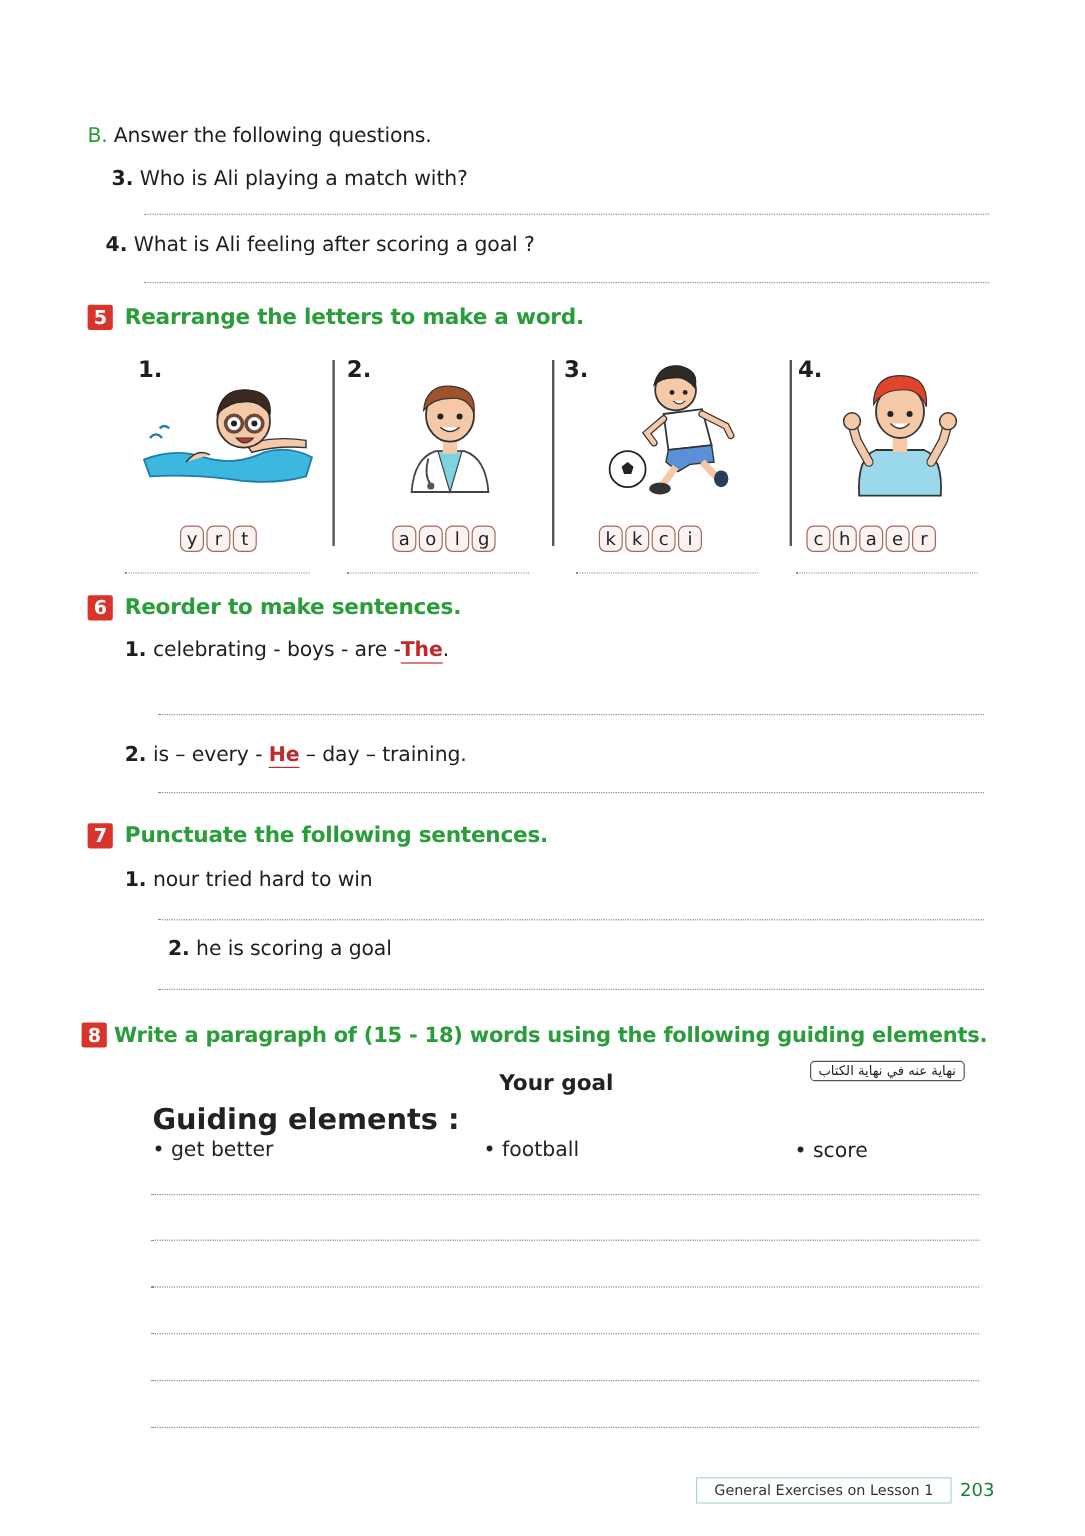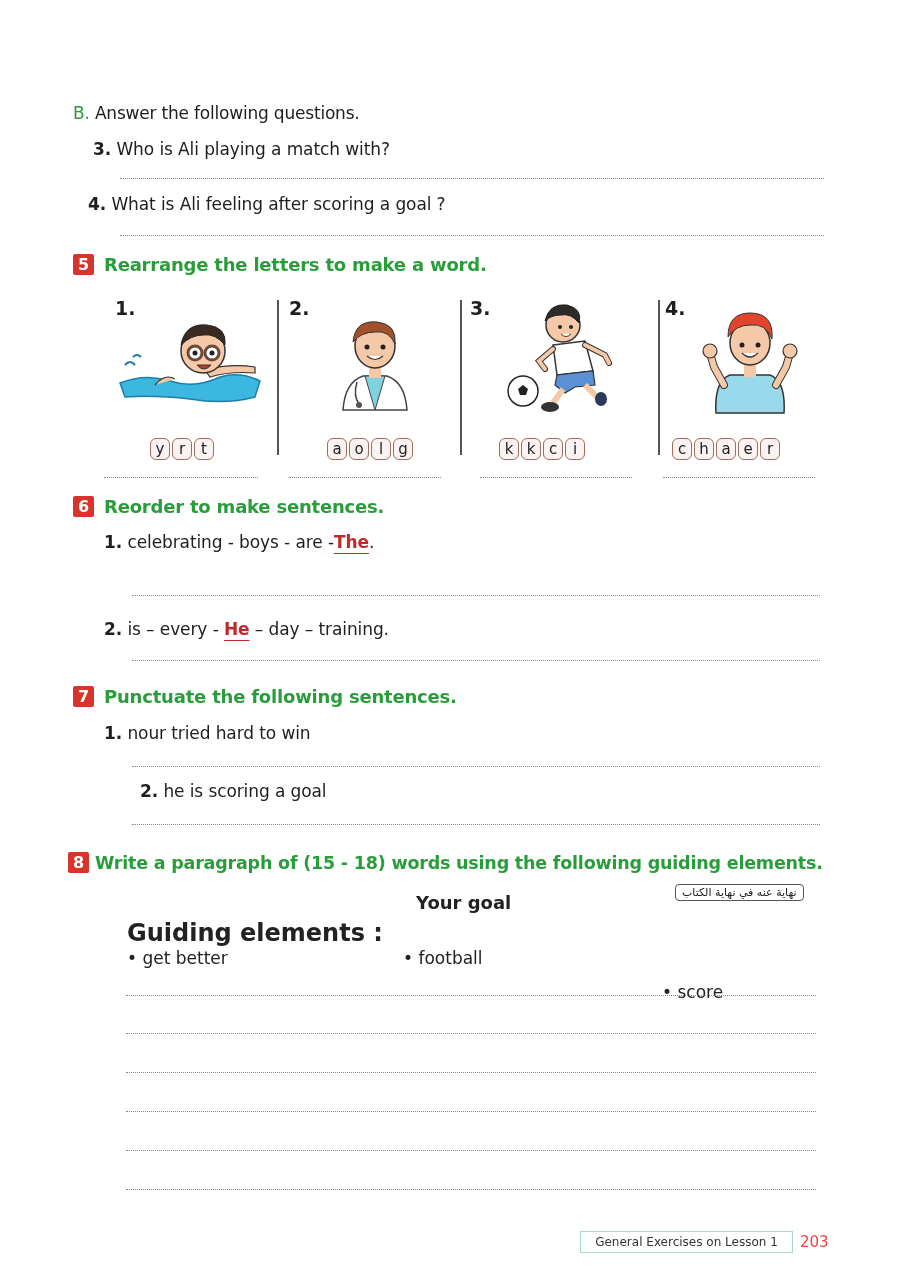--- a/index.html
+++ b/index.html
@@ -26,21 +26,21 @@
 
   .red-word { color: #c0282b; text-decoration: underline; text-decoration-color: #c0282b; text-underline-offset: 5px; font-weight: bold; }
 
   .guide-title { position: absolute; font-size: 24px; font-weight: bold; color: #222; }
   .guide-item { position: absolute; font-size: 17px; color: #222; }
   .guide-head { position: absolute; font-size: 18px; font-weight: bold; color: #222; }
 
   .arabic-box { position: absolute; left: 675px; top: 884px; padding: 1px 6px; border: 1px solid #555; border-radius: 4px; font-size: 11px; direction: rtl; background: #fff; color: #222; font-family: "DejaVu Sans", sans-serif; }
 
   .footer-box { position: absolute; left: 580px; top: 1231px; width: 213px; height: 22px; border: 1px solid #a8d8d0; font-size: 12px; display: flex; align-items: center; justify-content: center; color: #333; background: #fff; }
-  .footer-page { position: absolute; left: 800px; top: 1233px; font-size: 15px; color: #ef4444; }
+  .footer-page { position: absolute; left: 800px; top: 1233px; font-size: 15px; color: #15803d; }
 
   svg { display: block; }
 </style>
 </head>
 <body>
 
 <div class="abs sec-b">
   <span class="letter">B.</span>
   <span>Answer the following questions.</span>
 </div>
@@ -211,21 +211,21 @@
   <span class="badge" style="margin-right:6px;">8</span>
   <span>Write a paragraph of (15 - 18) words using the following guiding elements.</span>
 </div>
 
 <div class="arabic-box">نهاية عنه في نهاية الكتاب</div>
 
 <div class="guide-head" style="left:416px; top:892px;">Your goal</div>
 <div class="guide-title" style="left:127px; top:919px;">Guiding elements :</div>
 <div class="guide-item" style="left:127px; top:948px;">• get better</div>
 <div class="guide-item" style="left:403px; top:948px;">• football</div>
-<div class="guide-item" style="left:662px; top:982px;">• score</div>
+<div class="guide-item" style="left:662px; top:949px;">• score</div>
 
 <div class="dots" style="left:126px; width:690px; top:995px;"></div>
 <div class="dots" style="left:126px; width:690px; top:1033px;"></div>
 <div class="dots" style="left:126px; width:690px; top:1072px;"></div>
 <div class="dots" style="left:126px; width:690px; top:1111px;"></div>
 <div class="dots" style="left:126px; width:690px; top:1150px;"></div>
 <div class="dots" style="left:126px; width:690px; top:1189px;"></div>
 
 <div class="footer-box">General Exercises on Lesson 1</div>
 <div class="footer-page">203</div>

